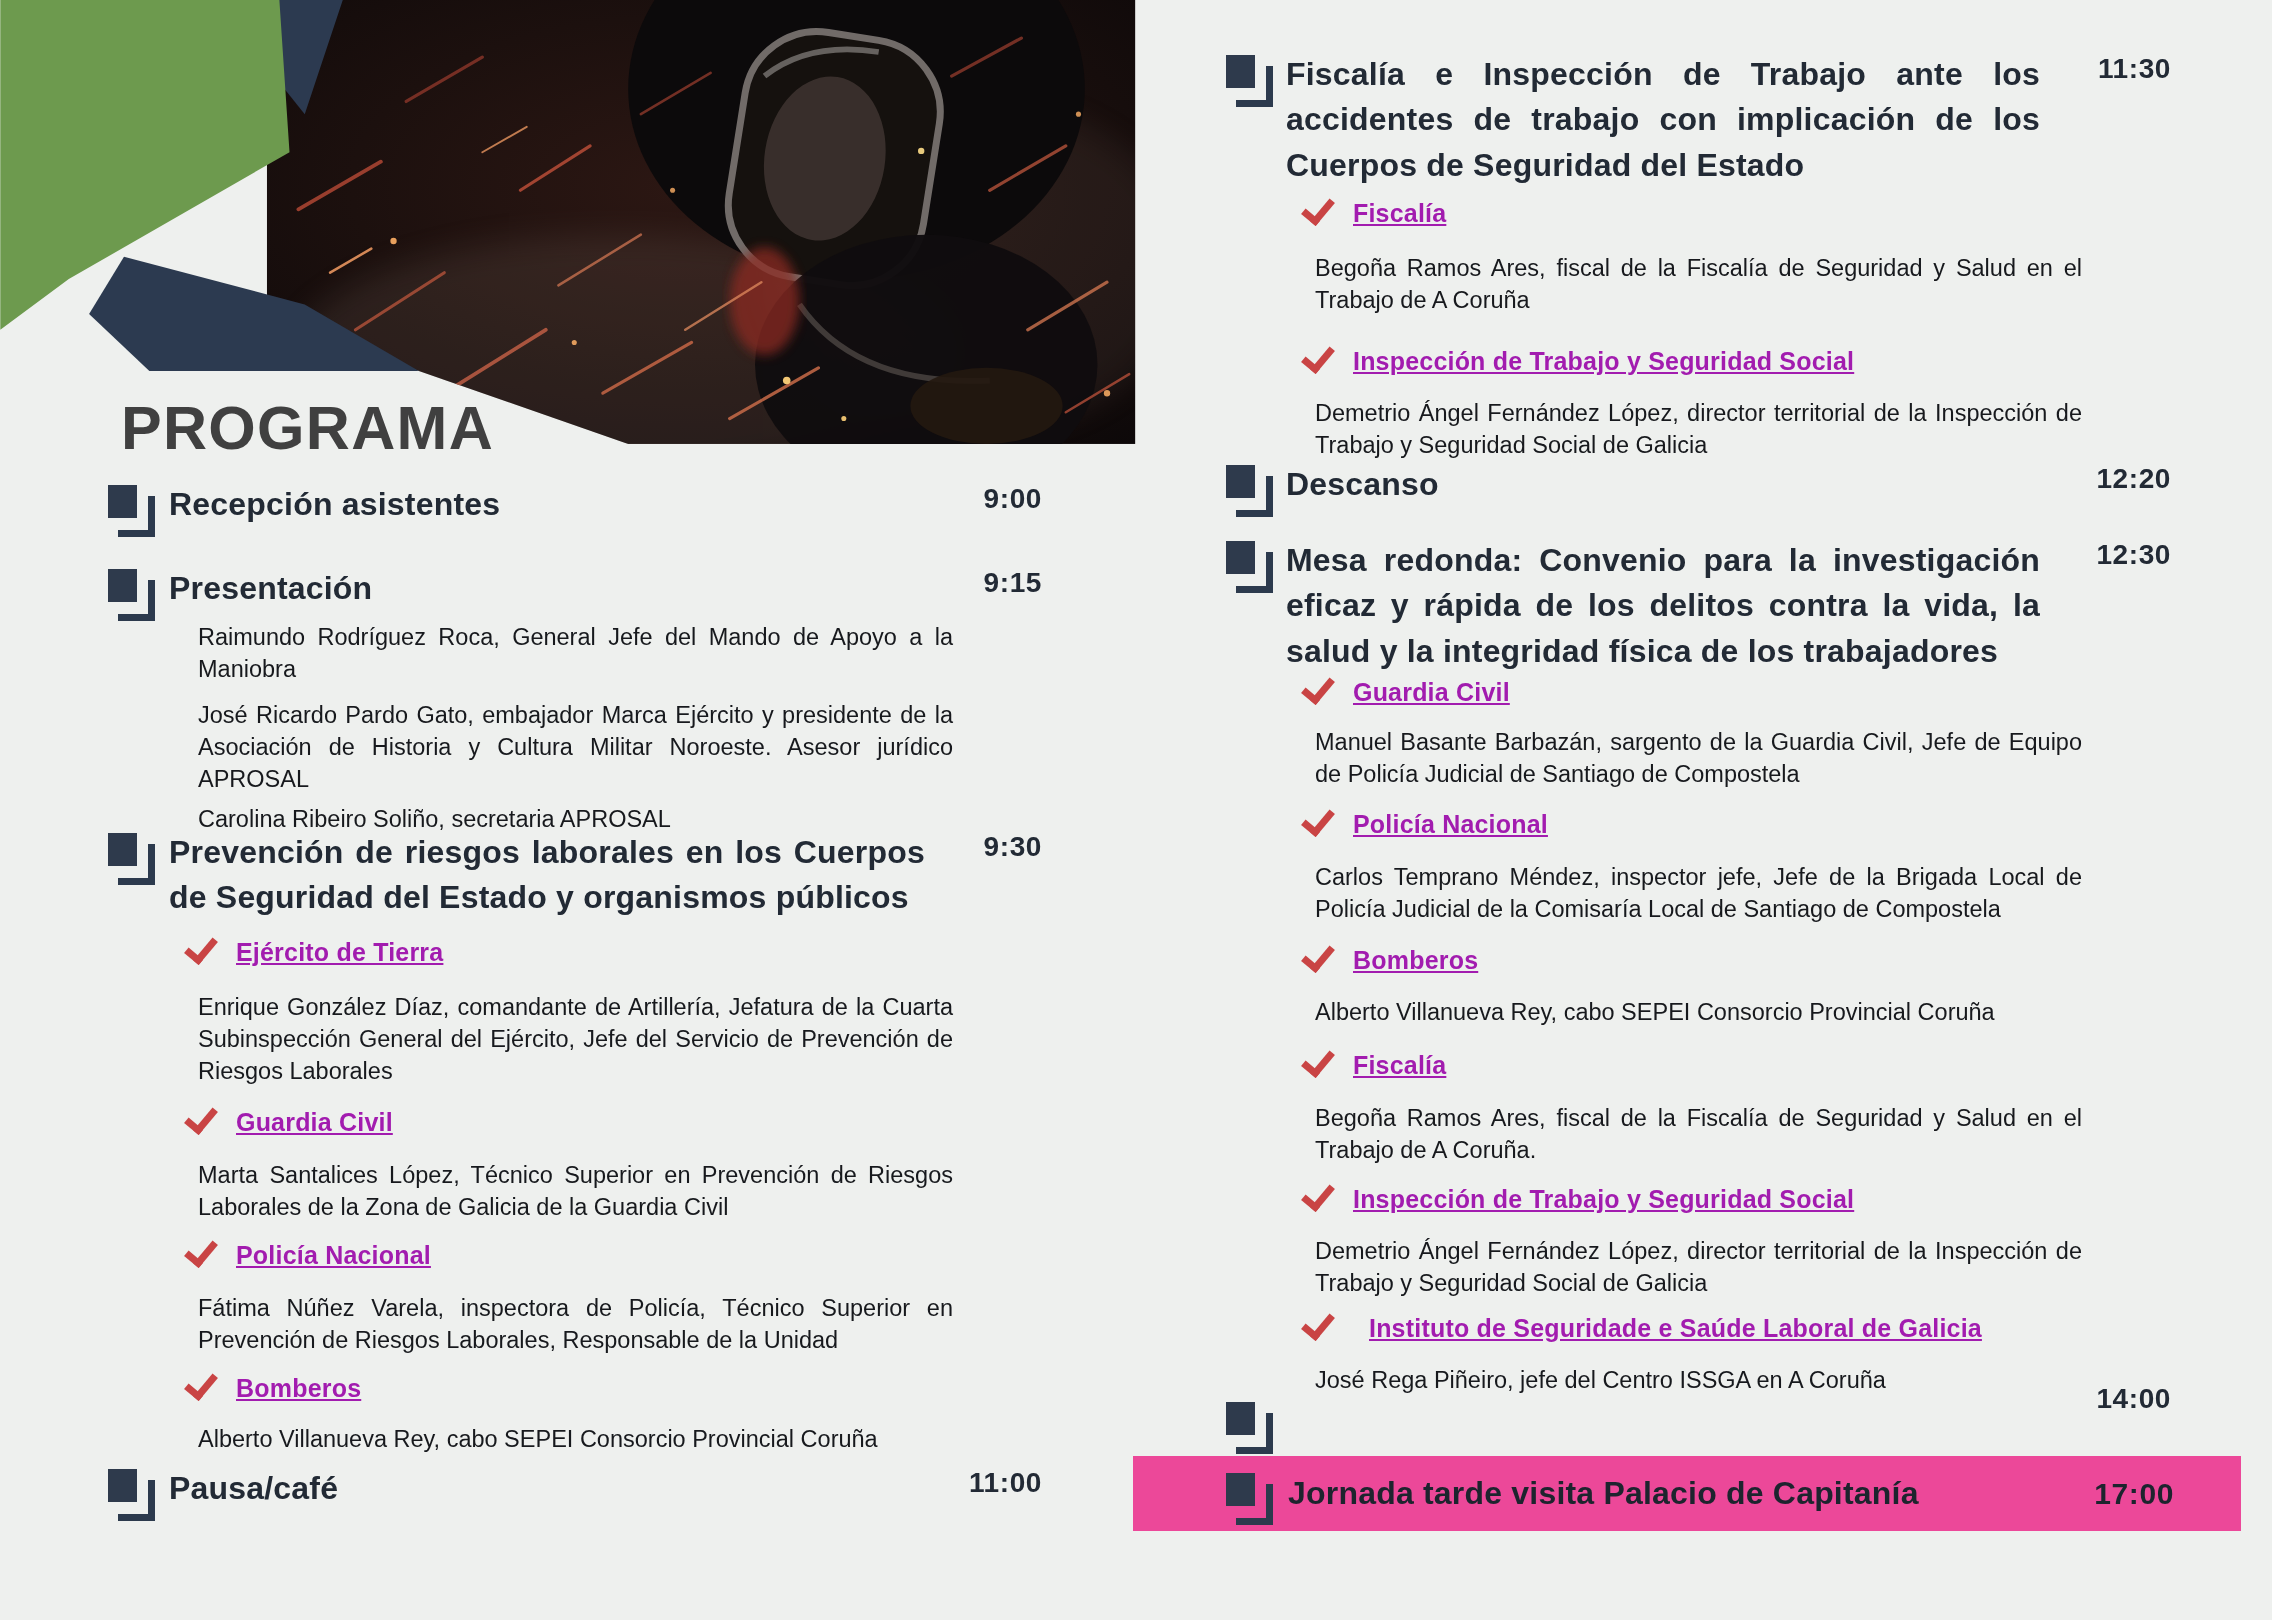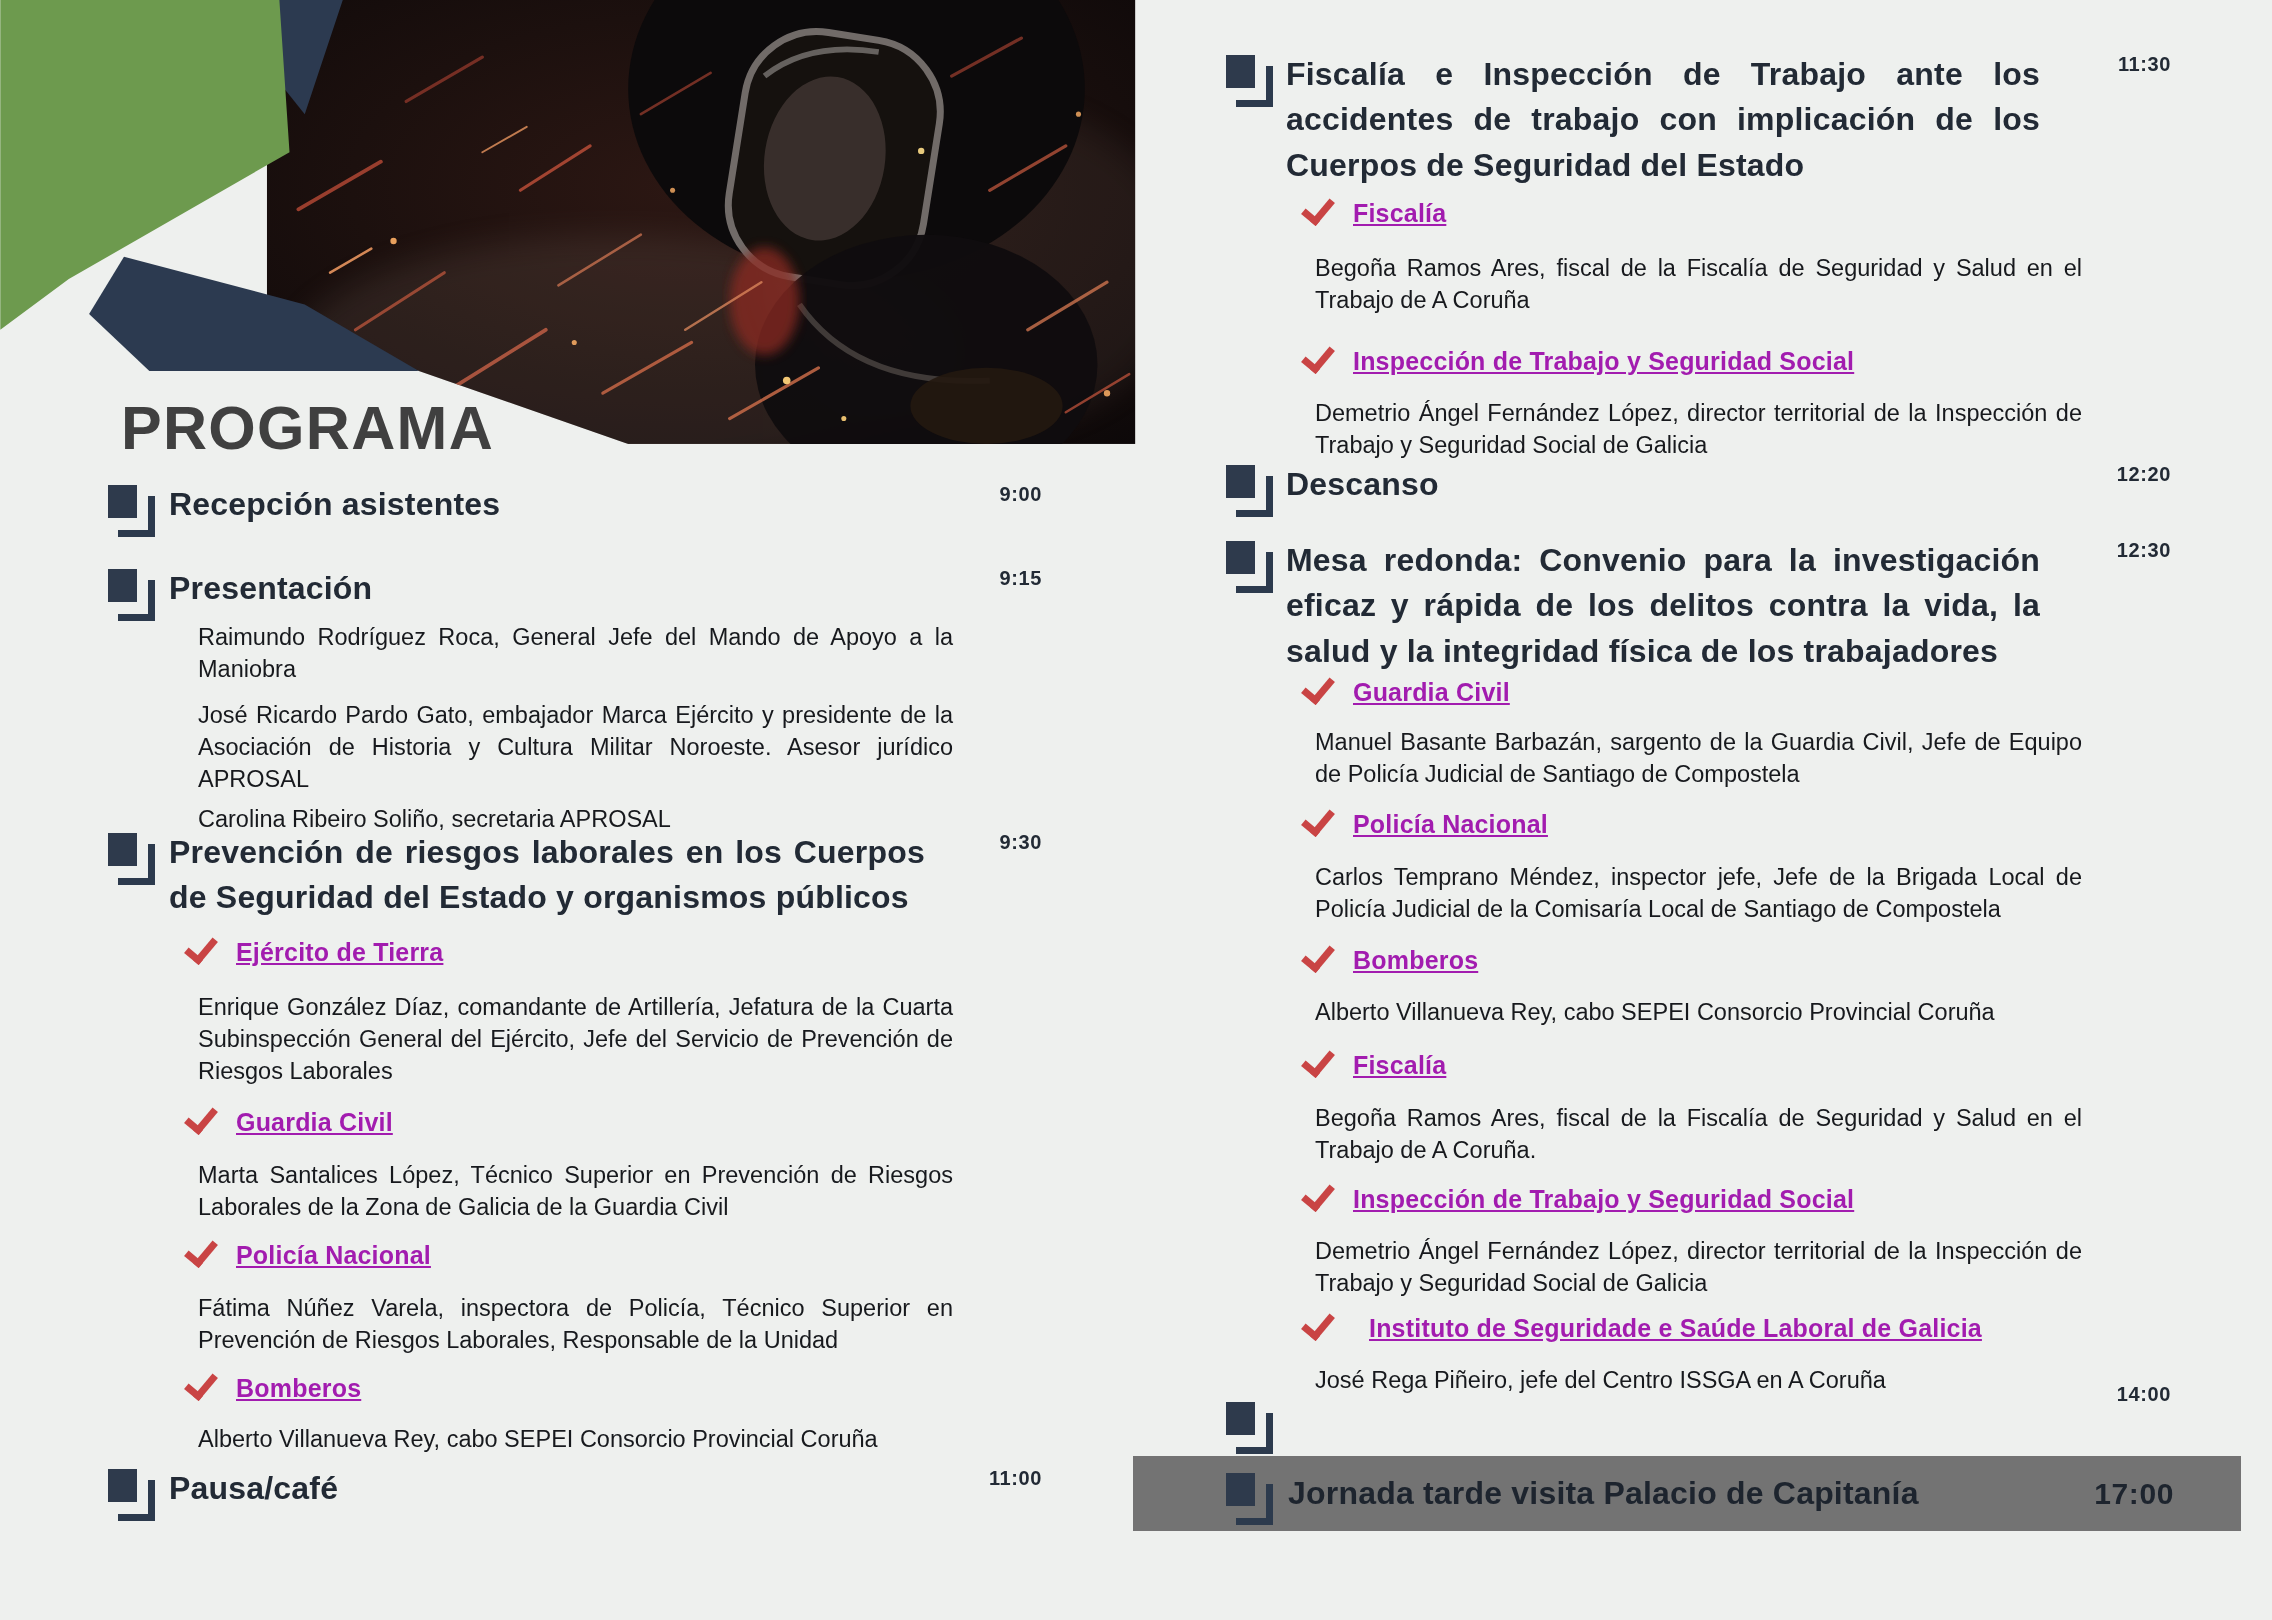--- a/index.html
+++ b/index.html
@@ -16,21 +16,21 @@
   }
   
   .sess{position:absolute;}
   .sess .s-label{
     margin-left:61px;width:755px;
     font-size:32px;font-weight:600;color:#222a35;line-height:1.42;letter-spacing:0.2px;
   }
   .sess .s-label.just{text-align:justify;}
   .sess .s-time{
     position:absolute;right:0;top:1.3px;
-    font-size:20px;font-weight:600;color:#222a35;letter-spacing:0.6px;
+    font-size:28px;font-weight:600;color:#222a35;letter-spacing:0.6px;
   }
   .sess .s-time.raised{top:-16.5px;}
   .pages-icon{position:absolute;left:0;top:2.5px;width:42px;height:53px;}
   .pages-back{
     position:absolute;left:9.5px;top:11.4px;width:30px;height:34px;
     border-right:7px solid #2c3a4d;border-bottom:7px solid #2c3a4d;
   }
   .pages-front{position:absolute;left:0;top:0;width:29px;height:33px;background:#2e3a4c;}
   .grp{position:absolute;display:flex;align-items:center;gap:20px;height:36px;}
   .grp .g-name{font-size:25px;font-weight:700;color:#a21caf;letter-spacing:0.2px;white-space:nowrap;text-decoration:underline;}
@@ -40,21 +40,21 @@
     transform:rotate(-50deg);margin-top:-9px;
   }
   .speaker{
     position:absolute;margin:12px;
     font-size:23.5px;font-weight:400;color:#17191d;line-height:1.36;
   }
   .speaker.just{text-align:justify;}
   
   .hl-bar{
     position:absolute;left:1133px;top:1456px;width:1108px;height:75px;
-    background:#737373;display:flex;align-items:center;
+    background:#ec4899;display:flex;align-items:center;
     padding:0;box-sizing:border-box;
   }
   .hl-bar .pages-icon{position:relative;left:auto;top:1.3px;margin-left:93px;width:42px;height:44px;flex:0 0 auto;}
   .hl-bar .b-label{
     margin-left:20px;font-size:32px;font-weight:600;color:#1d242e;letter-spacing:0.2px;white-space:nowrap;
   }
   .hl-bar .b-time{
     margin-left:auto;margin-right:67px;font-size:30px;font-weight:600;color:#1d242e;letter-spacing:0.6px;
   }
 </style>

